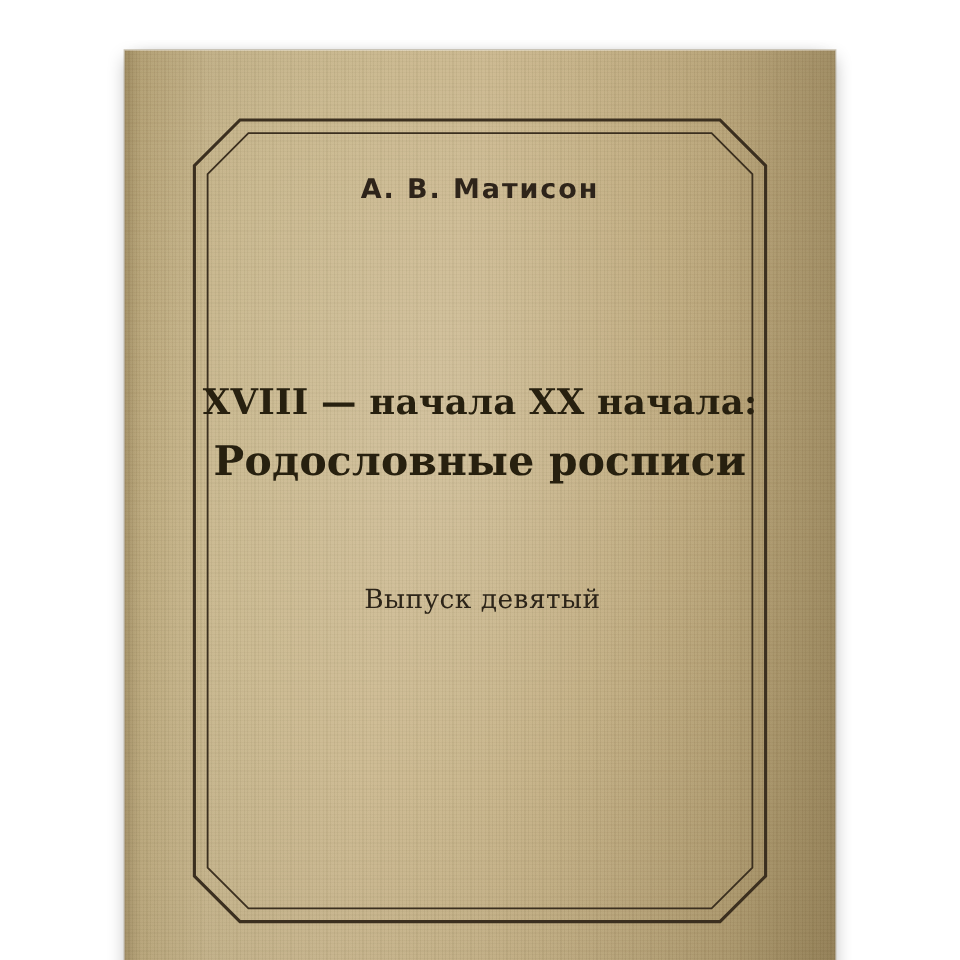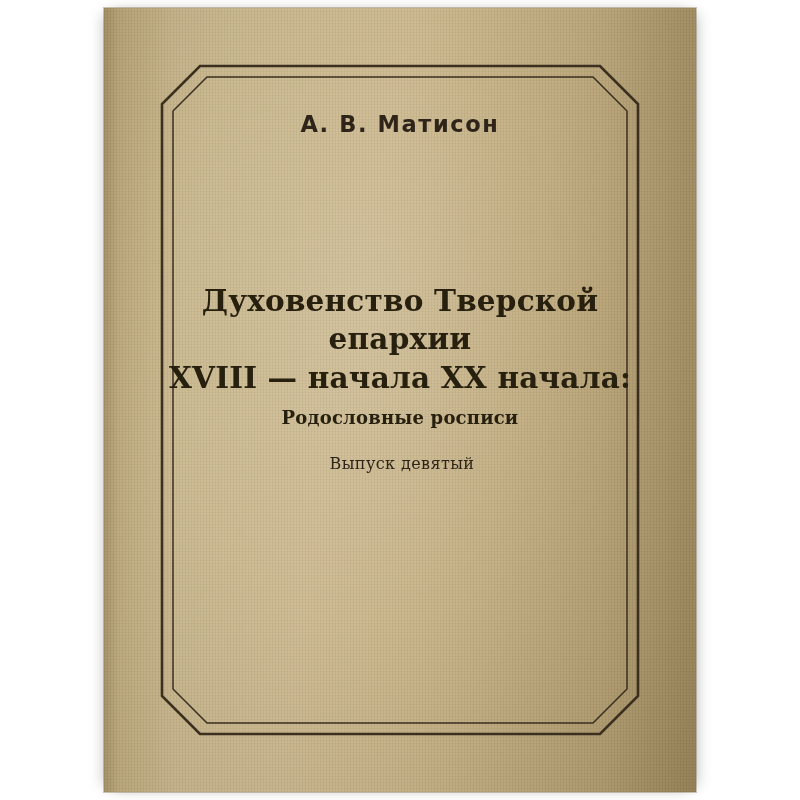--- a/index.html
+++ b/index.html
@@ -12,20 +12,21 @@
     height: 800px;
     font-family: "Liberation Serif", serif;
     overflow: hidden;
   }
 
   #page {
     position: relative;
     width: 800px;
     height: 624px;
     background: #ffffff;
+    margin-top: 34px;
   }
 
   
   .book-cover {
     position: absolute;
     left: 104px;
     top: 8px;
     width: 592px;
     height: 784px;
     background:
@@ -115,29 +116,29 @@
     top: 218px;
   }
   .title-line {
     font-family: "DejaVu Serif", serif;
     font-weight: bold;
     color: #27200f;
     line-height: 1.30;
   }
   .title-line.l1 { font-size: 29.5px; letter-spacing: 0.2px; }
   .title-line.l2 { font-size: 29.5px; letter-spacing: 0.2px; }
-  .title-line.l3 { font-size: 18px; letter-spacing: 0.2px; margin-top: 9px; }
+  .title-line.l3 { font-size: 34px; letter-spacing: 0.2px; margin-top: 9px; }
 
   .issue {
     position: absolute;
     left: 4px;
     right: 0;
     top: 390px;
     font-family: "DejaVu Serif", serif;
-    font-size: 16px;
+    font-size: 22px;
     color: #2c2418;
     letter-spacing: 0.4px;
   }
 </style>
 </head>
 <body>
 
 <div id="page">
 
   <div class="book-cover">
@@ -150,21 +151,20 @@
         <path d="M 40 2 L 440 2 L 478 40 L 478 632 L 440 670 L 40 670 L 2 632 L 2 40 Z" fill="none" stroke="#3b2f1f" stroke-width="2.6"></path>
 
         <path d="M 47 13 L 433 13 L 467 47 L 467 625 L 433 659 L 47 659 L 13 625 L 13 47 Z" fill="none" stroke="#3b2f1f" stroke-width="1.5"></path>
       </svg>
     </div>
 
     <div class="text-area">
       <div class="author">А. В. Матисон</div>
 
       <div class="title-block">
-        <div class="title-line l1">Духовенство Тверской епархии</div>
         <div class="title-line l2">XVIII — начала XX начала:</div>
         <div class="title-line l3">Родословные росписи</div>
       </div>
 
       <div class="issue">Выпуск девятый</div>
     </div>
   </div>
 
 </div>
 

